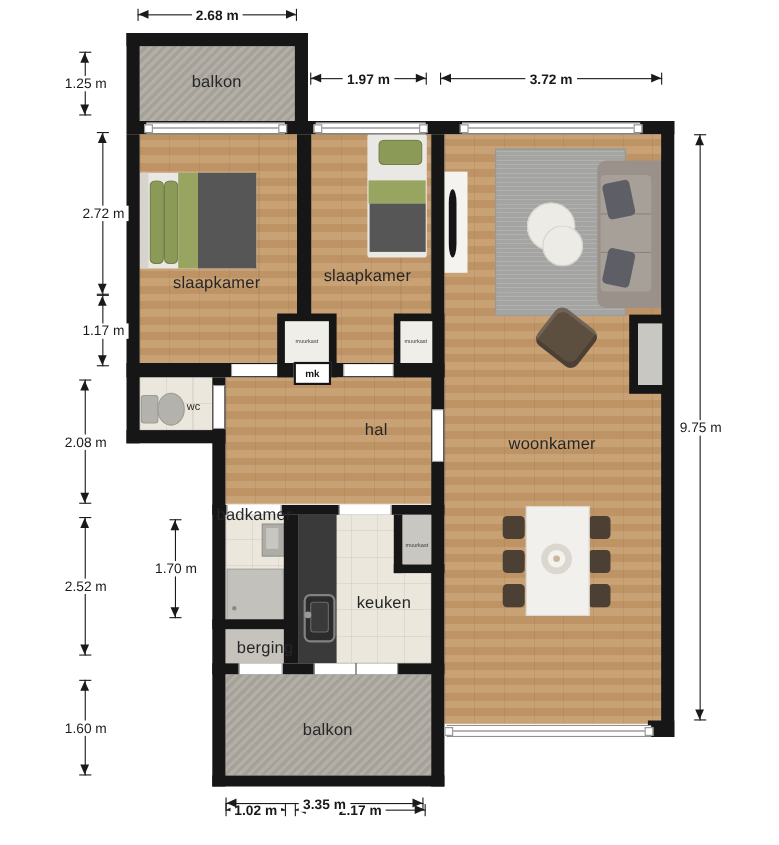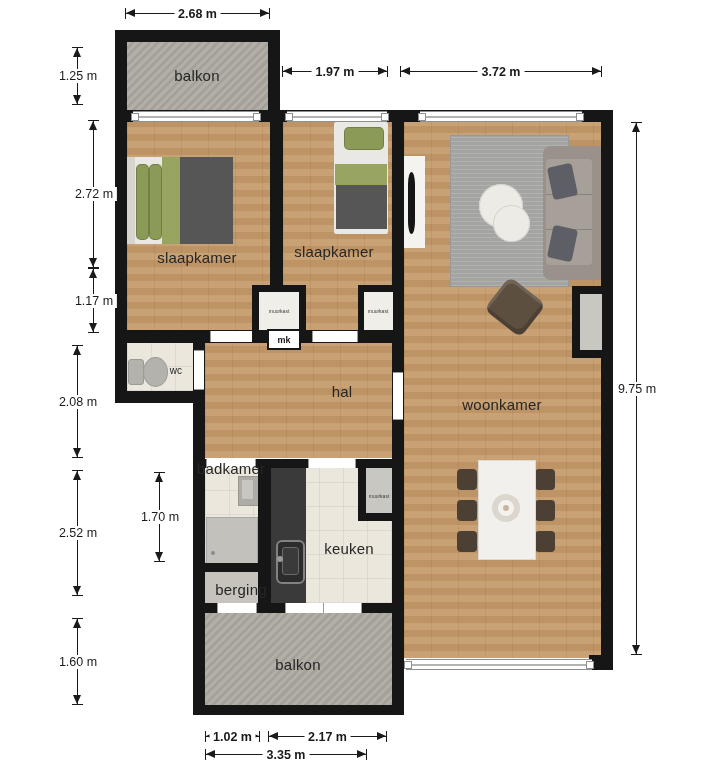--- a/index.html
+++ b/index.html
@@ -284,21 +284,21 @@
     <span class="dlbl">1.02 m</span>
   </div>
   <div class="hdim" style="left:268px;top:730px;width:119px;">
     <span class="ln"></span>
       <span class="eb l"></span>
       <span class="eb r"></span>
       <span class="ar l"></span>
       <span class="ar r"></span>
     <span class="dlbl">2.17 m</span>
   </div>
-  <div class="hdim" style="left:205px;top:748px;width:162px;">
+  <div class="hdim" style="left:205px;top:724px;width:180px;">
     <span class="ln"></span>
       <span class="eb l"></span>
       <span class="eb r"></span>
       <span class="ar l"></span>
       <span class="ar r"></span>
     <span class="dlbl">3.35 m</span>
   </div>
 
 </div>
 

